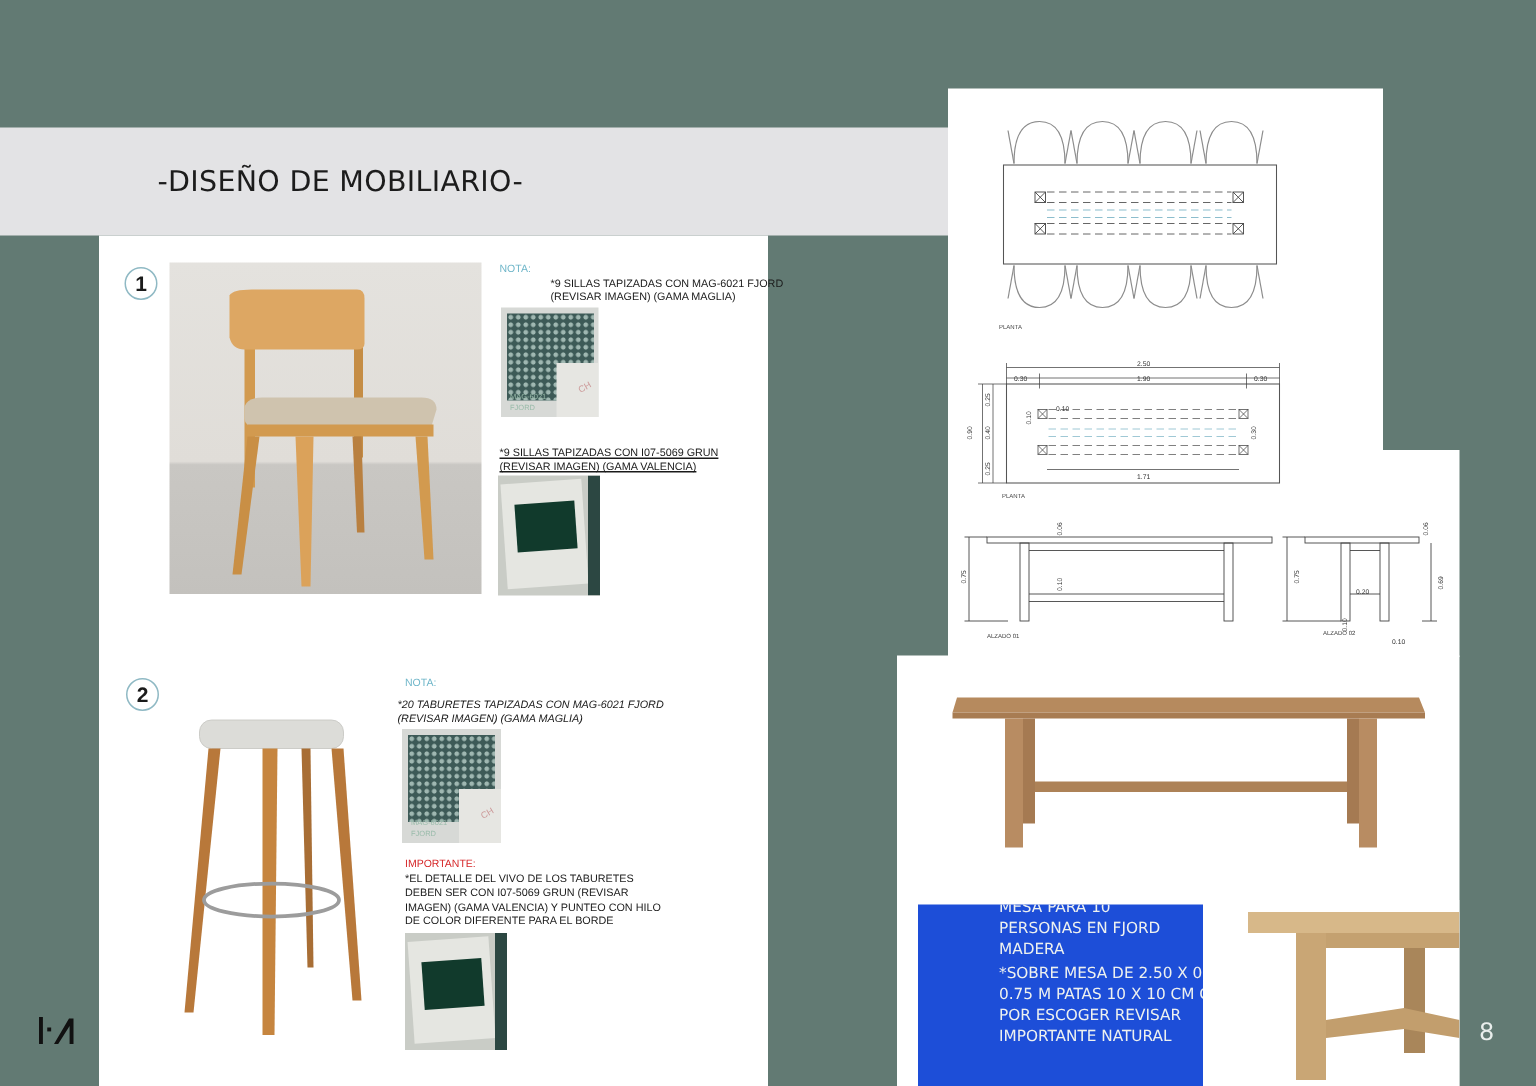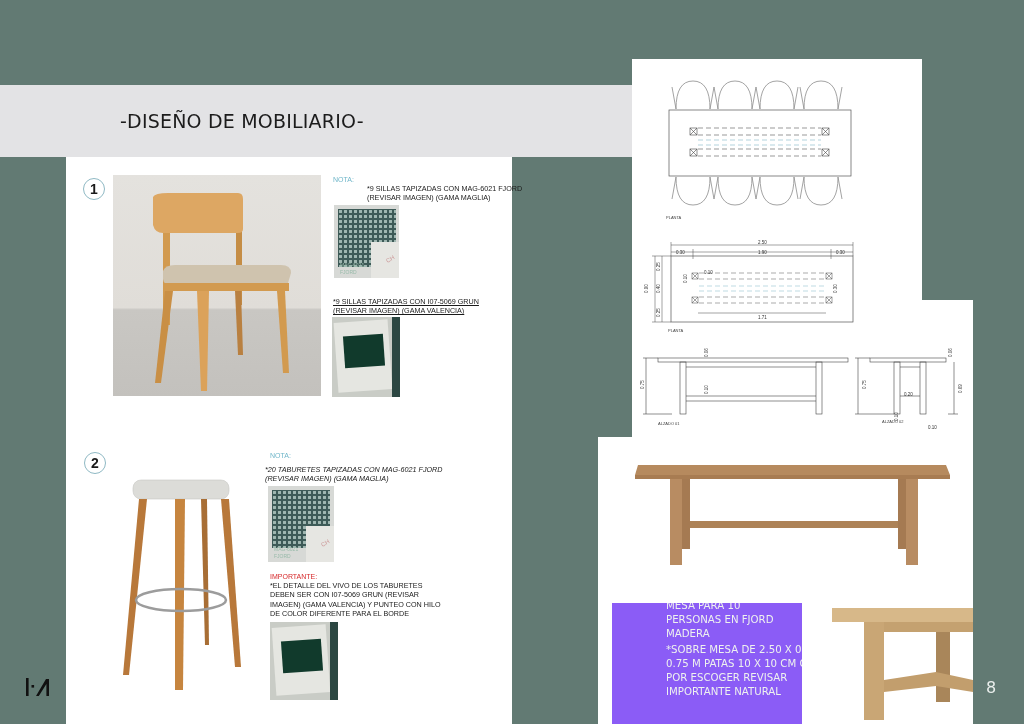--- a/index.html
+++ b/index.html
@@ -2,21 +2,21 @@
 <html><head>
   <meta charset="utf-8">
   <style>
     * { box-sizing: border-box; margin: 0; padding: 0; }
     html, body { width: 1024px; height: 724px; overflow: hidden; }
     body { background: #627a73; font-family: "Liberation Sans", sans-serif; position: relative; }
 
     .panel-white { position: absolute; background: #ffffff; }
     #left-panel { left: 66px; top: 157px; width: 446px; height: 567px; }
     #header-band { position: absolute; left: 0; top: 85px; width: 632px; height: 72px; background: #e3e3e5; }
-    #page-title { position: absolute; left: 120px; top: 110px; font-size: 19px; color: #1c1c1c; letter-spacing: 0.2px; font-family: "DejaVu Sans", sans-serif; }
+    #page-title { position: absolute; left: 105px; top: 110px; font-size: 19px; color: #1c1c1c; letter-spacing: 0.2px; font-family: "DejaVu Sans", sans-serif; }
 
     #drawing-panel-a { left: 632px; top: 59px; width: 290px; height: 380px; }
     #drawing-panel-b { left: 632px; top: 300px; width: 341px; height: 138px; }
     #photo-panel { left: 598px; top: 437px; width: 375px; height: 287px; }
 
     .num-badge { position: absolute; width: 22px; height: 22px; border-radius: 50%; border: 1.5px solid #8fb9c4; font-size: 14px; font-weight: bold; color: #1a1a1a; display: flex; align-items: center; justify-content: center; background: #fff; }
 
     .note-label { position: absolute; font-size: 7px; color: #6fb6c9; }
     .note-text { position: absolute; font-size: 7.2px; line-height: 9.3px; color: #1a1a1a; text-transform: uppercase; }
     .important-label { position: absolute; font-size: 7px; color: #d6282a; }
@@ -36,21 +36,21 @@
     .swatch-fjord .label-b { position: absolute; left: 6px; bottom: 3px; font-size: 5px; color: #9ba; }
     .swatch-fjord .hand { position: absolute; right: 4px; bottom: 16px; font-size: 6px; color: #c99; transform: rotate(-30deg); }
 
     .swatch-grun { background: #c9ccc6; }
     .swatch-grun .card { position: absolute; left: 4px; top: 4px; right: 10px; bottom: 6px; background: #e5e6e1; transform: rotate(-4deg); }
     .swatch-grun .green { position: absolute; left: 12px; top: 18px; width: 40px; height: 32px; background: #113a2c; transform: rotate(-4deg); }
     .swatch-grun .edge { position: absolute; right: 0; top: 0; width: 8px; height: 100%; background: #2c4742; }
 
     .img-box { position: absolute; overflow: hidden; }
 
-    .caption-box { position: absolute; left: 612px; top: 603px; width: 190px; height: 121px; background: #8b5cf6; overflow: hidden; }
+    .caption-box { position: absolute; left: 612px; top: 603px; width: 190px; height: 121px; background: #1d4ed8; overflow: hidden; }
     .caption-text { position: absolute; left: 54px; color: #eef1ef; font-size: 10.2px; line-height: 13.8px; white-space: nowrap; font-family: "DejaVu Sans", sans-serif; }
 
     #logo { position: absolute; left: 24px; top: 676px; width: 28px; height: 22px; }
     #page-number { position: absolute; left: 986px; top: 678px; font-size: 16px; color: #e9eeec; font-family: "DejaVu Sans", sans-serif; }
 
     .cad-label { font-family: "Liberation Sans", sans-serif; font-size: 4px; fill: #444; }
     .dim { font-family: "Liberation Sans", sans-serif; font-size: 4.5px; fill: #333; }
   </style>
 </head>
 <body>

